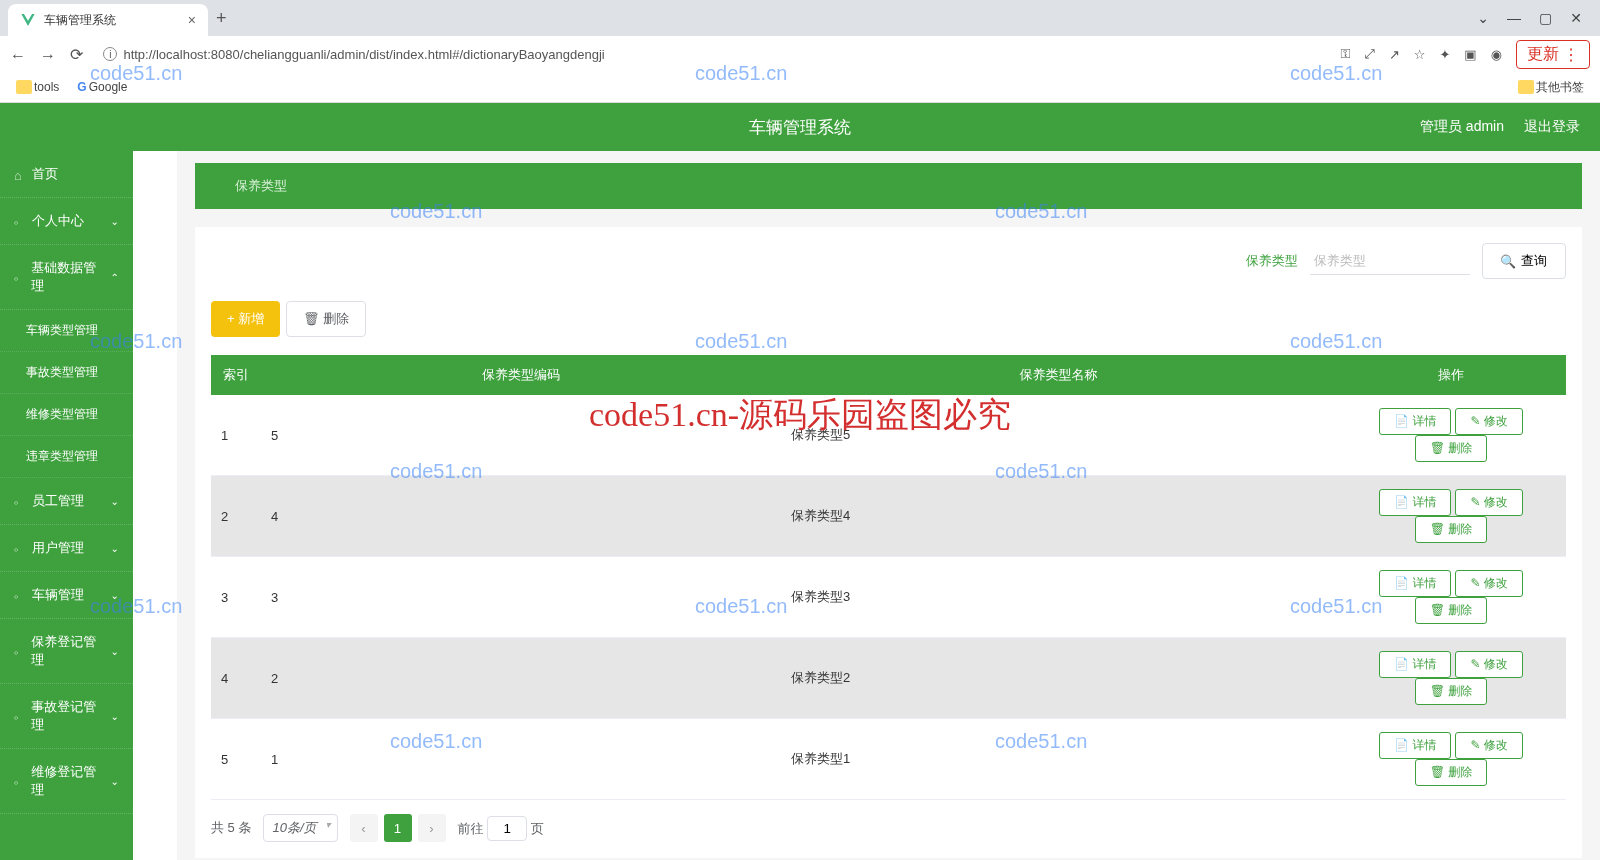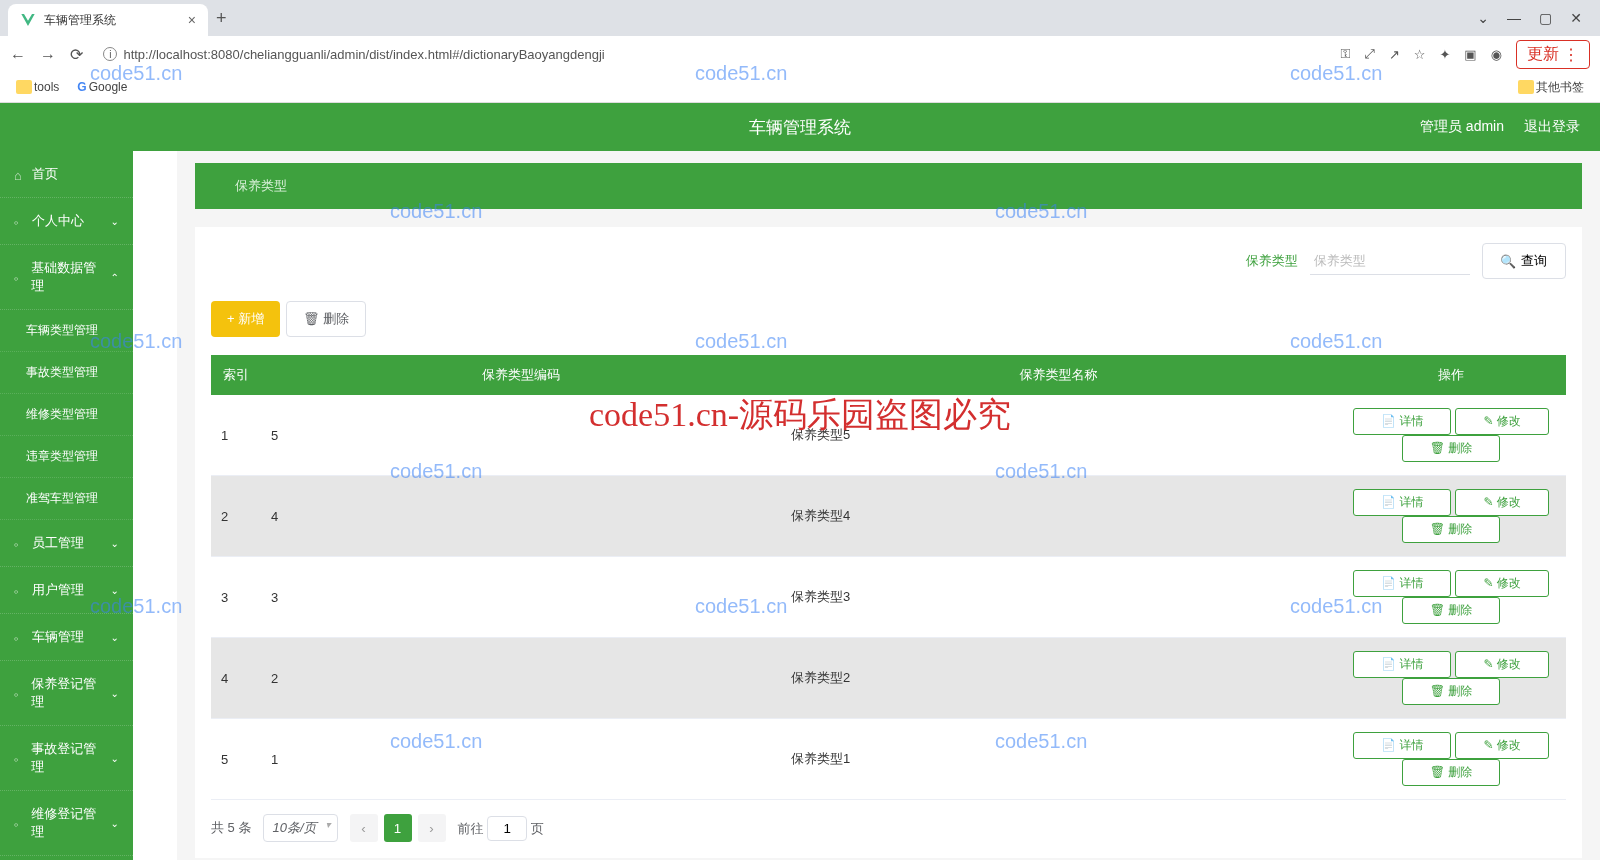--- a/index.html
+++ b/index.html
@@ -61,21 +61,21 @@
 
 .data-table { width: 100%; border-collapse: collapse; font-size: 13px; }
 .data-table thead { background: #3ea13e; color: #fff; }
 .data-table th { padding: 11px 10px; text-align: center; font-weight: 500; }
 .data-table td { padding: 13px 10px; text-align: left; border-bottom: 1px solid #ebeef5; }
 .data-table tbody tr:nth-child(even) { background: #e6e6e6; }
 .col-idx { width: 50px; }
 .col-code { width: 520px; }
 .col-name { }
 .col-ops { width: 230px; text-align: center !important; }
-.row-btn { background: #fff; border: 1px solid #3ea13e; color: #3ea13e; padding: 4px 27px; border-radius: 3px; font-size: 12px; cursor: pointer; margin: 0 2px; }
+.row-btn { background: #fff; border: 1px solid #3ea13e; color: #3ea13e; padding: 4px 14px; border-radius: 3px; font-size: 12px; cursor: pointer; margin: 0 2px; }
 .row-btn.del { border-color: #3ea13e; color: #3ea13e; }
 
 .pagination { display: flex; align-items: center; gap: 12px; margin-top: 14px; font-size: 13px; color: #606266; }
 .page-size { border: 1px solid #dcdfe6; border-radius: 4px; padding: 4px 20px 4px 8px; background: #fff; position: relative; cursor: pointer; font-style: italic; }
 .page-size::after { content: "▾"; position: absolute; right: 6px; font-size: 10px; color: #aaa; }
 .page-nav { display: flex; gap: 6px; }
 .page-btn { background: #f4f4f5; border: none; width: 28px; height: 28px; border-radius: 3px; cursor: pointer; color: #999; }
 .page-btn.active { background: #3ea13e; color: #fff; }
 .page-jump input { width: 40px; border: 1px solid #dcdfe6; border-radius: 4px; text-align: center; padding: 4px; }
 
@@ -164,21 +164,20 @@
         </div>
       <div class="sb-item">
           <span class="sb-icon">◦</span>
           <span>基础数据管理</span>
           <span class="chev">⌃</span>
         </div>
       <div class="sb-sub">车辆类型管理</div>
       <div class="sb-sub">事故类型管理</div>
       <div class="sb-sub">维修类型管理</div>
       <div class="sb-sub">违章类型管理</div>
-      <div class="sb-sub">准驾车型管理</div>
       <div class="sb-item">
           <span class="sb-icon">◦</span>
           <span>员工管理</span>
           <span class="chev">⌄</span>
         </div>
       <div class="sb-item">
           <span class="sb-icon">◦</span>
           <span>用户管理</span>
           <span class="chev">⌄</span>
         </div>

